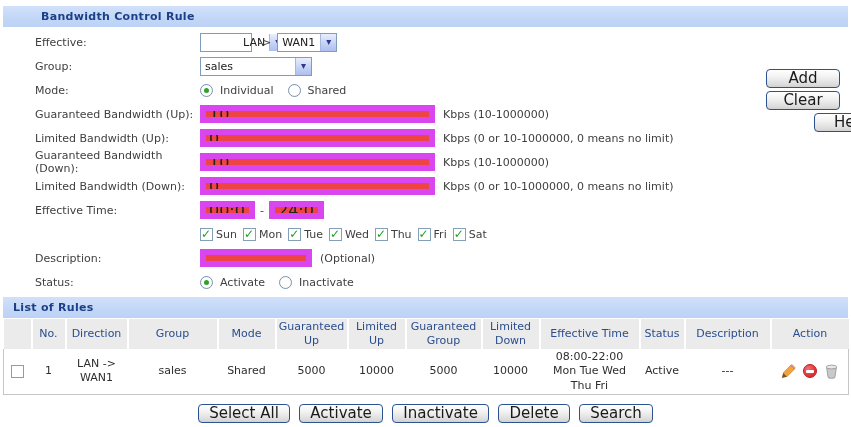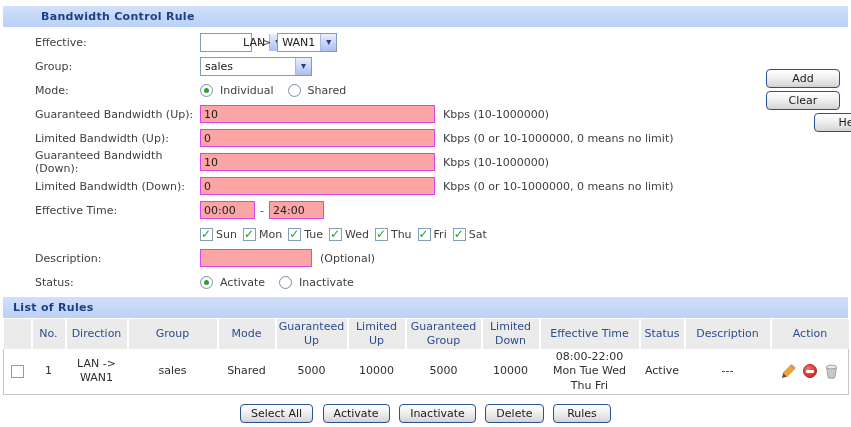--- a/index.html
+++ b/index.html
@@ -14,22 +14,22 @@
   }
   .section-bar.first { margin-top: 6px; padding-left: 38px; }
 
   
   .form-area { position: relative; padding: 3px 0; }
   .form-row { display: flex; align-items: center; height: 24px; padding-left: 35px; }
   .form-label { width: 165px; flex: 0 0 165px; color: #404040; }
   .form-value { display: flex; align-items: center; }
 
   input.txt {
-    height: 18px; border: 1px solid #d946ef; background: #fca5a5;
-    font-family: "DejaVu Sans", "Liberation Sans", sans-serif; font-size: 11px;
+    height: 18px; border: 6px solid #d946ef; background: #ef4444;
+    font-family: "DejaVu Sans", "Liberation Sans", sans-serif; font-size: 16px;
     padding: 0 3px; color: #202020;
   }
   .txt-wide  { width: 235px; }
   .txt-time  { width: 55px; }
   .txt-desc  { width: 112px; }
   .unit { margin-left: 8px; color: #404040; }
   .dash { margin: 0 5px; }
 
   
   .sel {
@@ -68,21 +68,21 @@
     content: "✓"; position: absolute; left: 0px; top: -2px;
     color: #1f9e1f; font-size: 12px; font-weight: bold;
   }
   .cb-label { margin: 0 6px 0 3px; vertical-align: middle; }
 
   
   .btn {
     display: inline-block; border: 1px solid #2b5390; border-radius: 4px;
     background: linear-gradient(180deg, #ffffff 0%, #f2f2f2 40%, #dcdcdc 85%, #d0d0d0 100%);
     font-family: "DejaVu Sans", "Liberation Sans", sans-serif;
-    font-size: 11px; color: #1a1a1a; cursor: pointer;
+    font-size: 15px; color: #1a1a1a; cursor: pointer;
   }
   .side-btn { position: absolute; left: 766px; width: 74px; height: 19px; line-height: 17px; }
   #btn-add   { top: 42px; }
   #btn-clear { top: 64px; }
   #btn-help  { top: 86px; margin-left: 48px; }
 
   
   table.rules { margin: 1px 3px 0 3px; width: 845px; border-collapse: collapse; table-layout: fixed; }
   table.rules th {
     background: #ebebeb; color: #2a4d8d; font-weight: normal; font-size: 11px;
@@ -313,14 +313,14 @@
       </td>
     </tr>
   </tbody>
 </table>
 
 <div class="footer-btns">
   <button class="btn">Select All</button>
   <button class="btn">Activate</button>
   <button class="btn">Inactivate</button>
   <button class="btn">Delete</button>
-  <button class="btn">Rules</button>
+  <button class="btn">Search</button>
 </div>
 
 </body></html>

